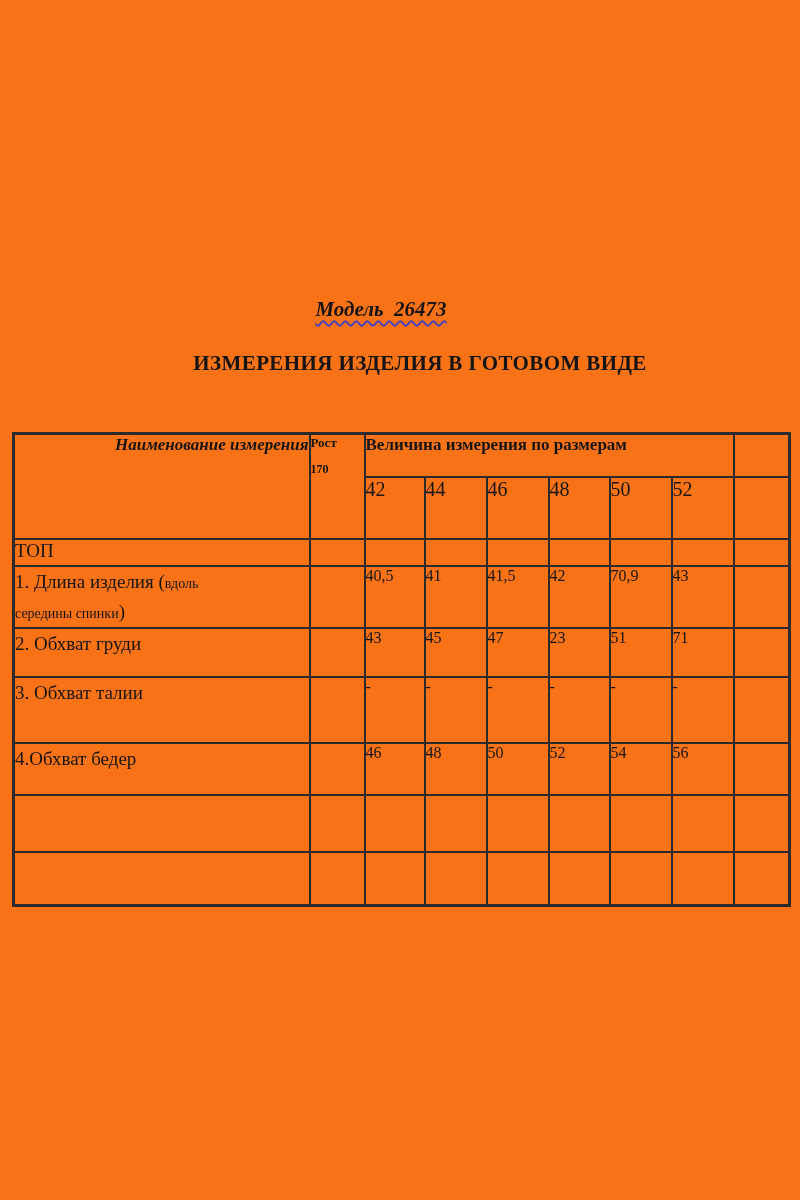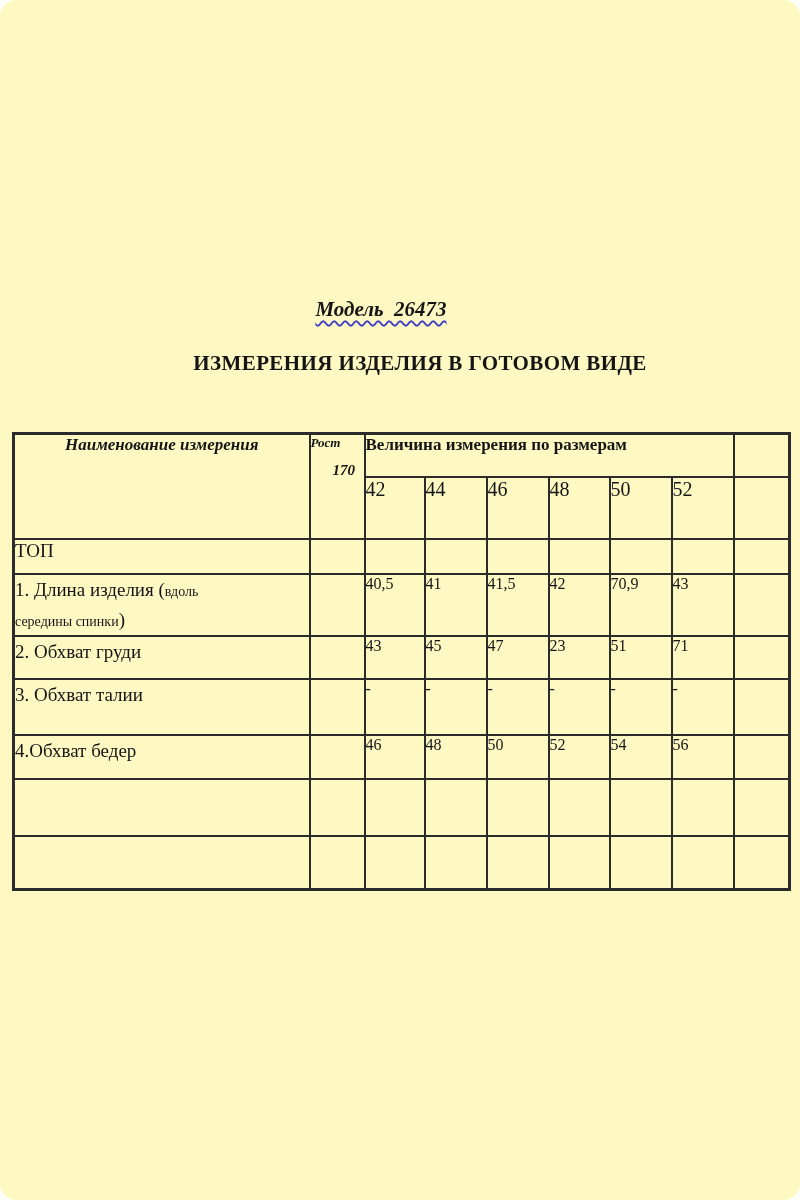--- a/index.html
+++ b/index.html
@@ -4,23 +4,22 @@
 <style>
   html, body {
     margin: 0; padding: 0;
     background: #ffffff;
     font-family: "Liberation Serif", serif;
     color: #151515;
   }
   .page {
     position: relative;
     width: 800px; height: 1200px;
-    background: #fef9c3;
+    background: #f97316;
     overflow: hidden;
-    border-radius: 16px;
   }
   .model-title {
     position: absolute;
     top: 297px; left: 0; width: 800px;
     text-align: center;
     transform: translateX(-19px);
     font-size: 21px;
     font-weight: bold;
     font-style: italic;
     white-space: pre;
@@ -49,30 +48,30 @@
   }
   table.measure-table td {
     border: 2px solid #2b2b2b;
     vertical-align: top;
     padding: 0;
     overflow: hidden;
   }
   td.name-hdr {
     font-weight: bold; font-style: italic;
     font-size: 17px;
-    text-align: center;
+    text-align: right;
     padding-top: 13px;
     padding-left: 62px;
   }
   td.rost-hdr {
-    font-weight: bold; font-style: italic;
+    font-weight: bold; 
     padding: 9px 0 0 6px;
   }
   .rost-label { font-size: 13px; }
-  .rost-value { font-size: 15px; margin-top: 11px; padding-left: 22px; }
+  .rost-value { font-size: 12px; margin-top: 11px; }
   td.sizes-span {
     font-weight: bold; 
     font-size: 17px;
     padding: 15px 0 0 12px;
     border-right: 2px dashed #8f8f8f;
     border-bottom-width: 1px;
   }
   td.dashed-cell {
     border-left: 2px dashed #8f8f8f;
     border-bottom-width: 1px;
@@ -132,21 +131,21 @@
     <tr style="height:62px">
       <td class="size-cell">42</td>
       <td class="size-cell">44</td>
       <td class="size-cell">46</td>
       <td class="size-cell">48</td>
       <td class="size-cell">50</td>
       <td class="size-cell">52</td>
       <td></td>
     </tr>
 
-    <tr style="height:35px">
+    <tr style="height:27px">
       <td class="section-cell">ТОП</td>
       <td></td>
       <td></td>
       <td></td>
       <td></td>
       <td></td>
       <td></td>
       <td></td>
       <td></td>
     </tr>
@@ -159,45 +158,45 @@
       <td></td>
       <td class="value-cell">40,5</td>
       <td class="value-cell">41</td>
       <td class="value-cell">41,5</td>
       <td class="value-cell">42</td>
       <td class="value-cell">70,9</td>
       <td class="value-cell">43</td>
       <td></td>
     </tr>
 
-    <tr style="height:43px">
+    <tr style="height:49px">
       <td class="label-cell">2. Обхват груди</td>
       <td></td>
       <td class="value-cell">43</td>
       <td class="value-cell">45</td>
       <td class="value-cell">47</td>
       <td class="value-cell">23</td>
       <td class="value-cell">51</td>
       <td class="value-cell">71</td>
       <td></td>
     </tr>
 
-    <tr style="height:56px">
+    <tr style="height:66px">
       <td class="label-cell">3. Обхват талии</td>
       <td></td>
       <td class="value-cell">-</td>
       <td class="value-cell">-</td>
       <td class="value-cell">-</td>
       <td class="value-cell">-</td>
       <td class="value-cell">-</td>
       <td class="value-cell">-</td>
       <td></td>
     </tr>
 
-    <tr style="height:44px">
+    <tr style="height:52px">
       <td class="label-cell">4.Обхват бедер</td>
       <td></td>
       <td class="value-cell">46</td>
       <td class="value-cell">48</td>
       <td class="value-cell">50</td>
       <td class="value-cell">52</td>
       <td class="value-cell">54</td>
       <td class="value-cell">56</td>
       <td></td>
     </tr>

